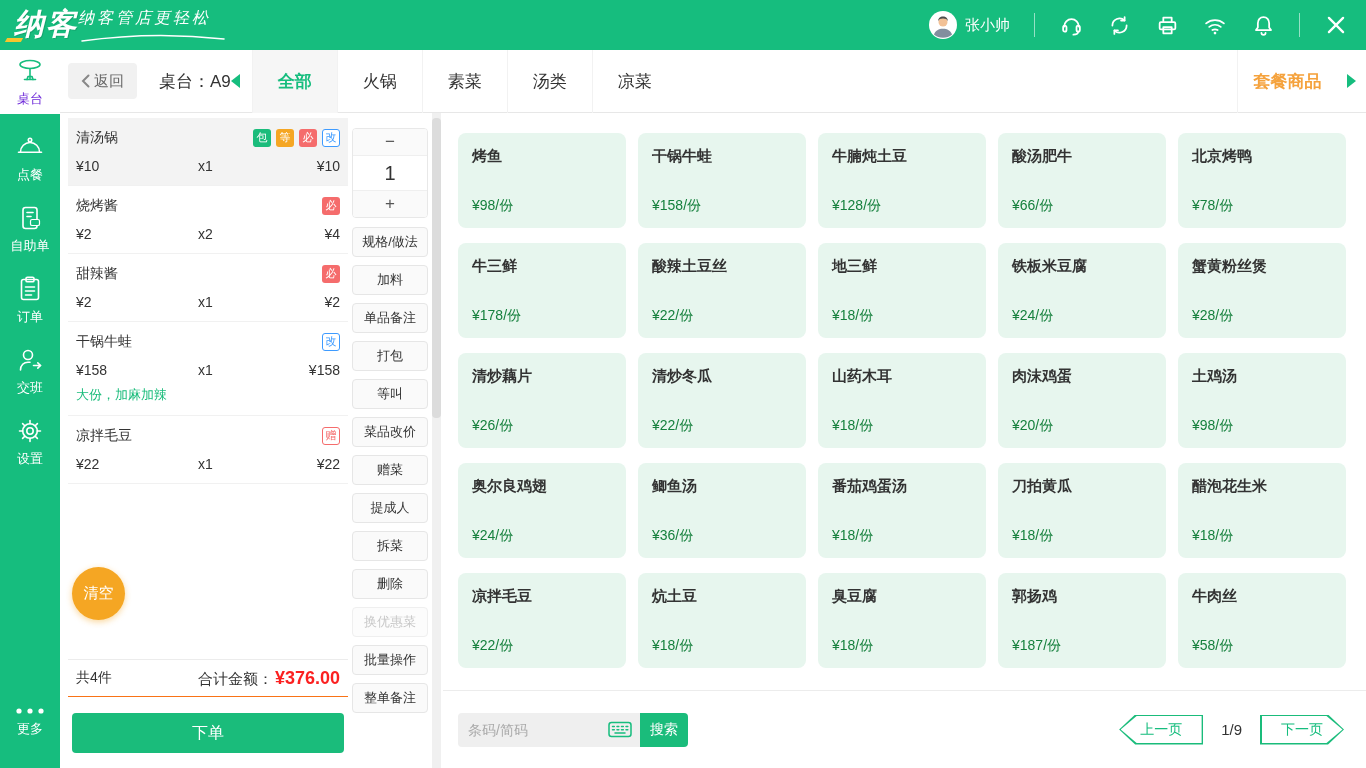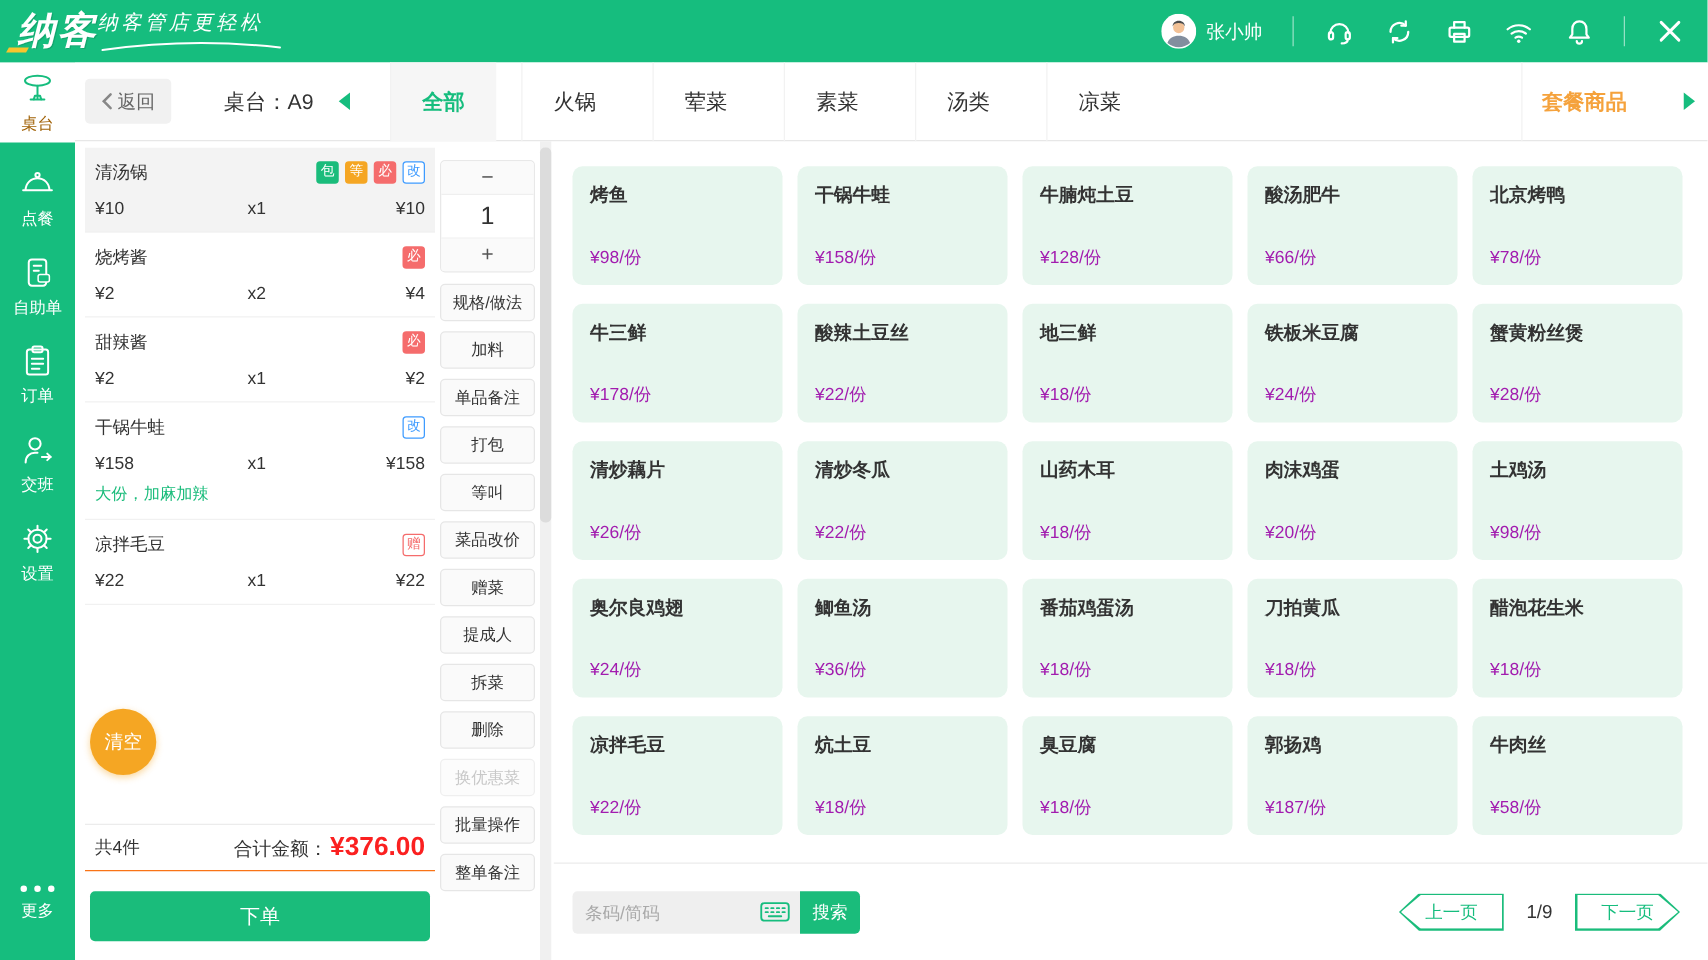--- a/index.html
+++ b/index.html
@@ -22,29 +22,29 @@
   .tb-divider { width:1px; height:24px; background:rgba(255,255,255,.55); }
   .tb-icon { width:24px; height:24px; display:flex; align-items:center; justify-content:center; cursor:pointer; }
   .tb-icon svg { stroke:#fff; fill:none; stroke-width:1.7; stroke-linecap:round; stroke-linejoin:round; }
 
   
   .sidebar { position:absolute; left:0; top:50px; width:60px; bottom:0;
     background:#16BD7E; display:flex; flex-direction:column; align-items:stretch; }
   .side-item { height:64px; margin-bottom:7px; display:flex; flex-direction:column;
     align-items:center; justify-content:center; gap:4px; color:#fff; font-size:13px; cursor:pointer; }
   .side-item svg { stroke:#fff; fill:none; stroke-width:1.6; stroke-linecap:round; stroke-linejoin:round; }
-  .side-item.active { background:#fff; color:#a16207; margin-bottom:12px; }
+  .side-item.active { background:#fff; color:#6d28d9; margin-bottom:12px; }
   .side-item.active svg { stroke:#16BD7E; }
   .side-more { margin-top:auto; margin-bottom:14px; }
   .dots circle { fill:#fff; stroke:none; }
 
   
   .main { position:absolute; left:60px; top:50px; right:0; bottom:0; background:#fff; }
   .header-row { position:absolute; left:0; top:0; right:0; height:63px;
-    border-bottom:1px solid #e7e7e7; display:flex; align-items:center;gap:20px; }
+    border-bottom:1px solid #e7e7e7; display:flex; align-items:center; }
   .back-btn { margin-left:8px; background:#f1f1f1; border-radius:4px; height:36px;
     padding:0 13px; display:flex; align-items:center; gap:4px; font-size:15px; color:#666; cursor:pointer; }
   .back-btn svg { stroke:#888; fill:none; stroke-width:2; stroke-linecap:round; }
   .table-label { margin-left:22px; font-size:17px; color:#333; }
   .cat-arrow { width:0; height:0; border-style:solid; cursor:pointer; }
   .cat-arrow.left { border-width:7px 9px 7px 0; border-color:transparent #16BD7E transparent transparent; margin:0 12px 0 auto; }
   .cat-arrow.right { border-width:7px 0 7px 9px; border-color:transparent transparent transparent #16BD7E; margin:0 10px; }
   .tab { width:85px; height:63px; display:flex; align-items:center; justify-content:center;
     font-size:17px; color:#333; border-left:1px solid #f2f2f2; cursor:pointer; }
   .tab:last-of-type { border-right:1px solid #f2f2f2; }
@@ -73,21 +73,21 @@
   .oi-price { flex:1; } .oi-qty { width:72px; } .oi-total { width:70px; text-align:right; }
   .oi-note { margin-top:8px; font-size:13px; color:#1ABC7B; }
   .clear-btn { position:absolute; left:4px; bottom:148px; width:53px; height:53px; border-radius:50%;
     background:#F5A623; color:#fff; font-size:15px; display:flex; align-items:center; justify-content:center;
     box-shadow:0 2px 6px rgba(245,166,35,.45); cursor:pointer; }
   .summary-row { position:absolute; left:0; right:0; bottom:72px; height:37px; border-top:1px solid #ececec;
     display:flex; align-items:center; padding:0 8px; }
   .sum-count { font-size:14px; color:#333; }
   .sum-right { margin-left:auto; display:flex; align-items:baseline; }
   .sum-label { font-size:15px; color:#333; }
-  .sum-amount { font-size:21px; font-weight:bold; color:#FB2020; margin-left:2px; }
+  .sum-amount { font-size:18px; font-weight:bold; color:#FB2020; margin-left:2px; }
   .submit-area { position:absolute; left:0; right:0; bottom:0; height:72px; border-top:1px solid #f97316; }
   .submit-btn { position:absolute; left:4px; right:4px; top:16px; height:40px; background:#1ABC7B;
     border:none; border-radius:4px; color:#fff; font-size:16px; cursor:pointer;
     font-family:"Liberation Sans","DejaVu Sans",sans-serif; }
 
   
   .actions-col { position:absolute; left:292px; top:15px; width:76px; bottom:0; }
   .stepper { border:1px solid #e8e8e8; border-radius:4px; overflow:hidden; background:#fff; margin-bottom:9px; }
   .stp-btn { height:26px; background:#fafafa; display:flex; align-items:center; justify-content:center;
     font-size:17px; color:#555; cursor:pointer; }
@@ -101,21 +101,21 @@
   
   .scroll-gutter { position:absolute; left:372px; top:0; width:9px; bottom:0; background:#f0f0f0; }
   .scroll-thumb { position:absolute; left:0; top:5px; width:9px; height:300px; background:#dcdcdc; border-radius:4px; }
 
   
   .menu-area { position:absolute; left:383px; right:0; top:0; bottom:0; }
   .menu-grid { position:absolute; left:15px; top:20px; display:grid;
     grid-template-columns:repeat(5,168px); grid-auto-rows:95px; column-gap:12px; row-gap:15px; }
   .menu-card { background:#E7F6EE; border-radius:8px; position:relative; cursor:pointer; }
   .menu-card-name { position:absolute; left:14px; top:14px; font-size:15px; font-weight:bold; color:#333; }
-  .menu-card-price { position:absolute; left:14px; bottom:13px; font-size:14px; color:#a21caf;text-align:right; }
+  .menu-card-price { position:absolute; left:14px; bottom:13px; font-size:14px; color:#15803d;text-align:right; }
 
   .menu-footer { position:absolute; left:0; right:0; bottom:0; height:78px; border-top:1px solid #ececec;
     display:flex; align-items:center; padding:0 22px 0 15px; }
   .search-group { display:flex; align-items:center; }
   .search-box { display:flex; align-items:center; width:182px; height:34px; background:#efefef;
     border-radius:4px 0 0 4px; padding:0 8px 0 10px; }
   .search-box input { flex:1; border:none; outline:none; background:transparent; font-size:14px; color:#333;
     font-family:"Liberation Sans","DejaVu Sans",sans-serif; min-width:0; }
   .search-box input::placeholder { color:#a9a9a9; }
   .kbd-icon { width:24px; height:17px; cursor:pointer; flex:none; }
@@ -272,21 +272,20 @@
     <div class="back-btn">
       <svg width="9" height="14" viewBox="0 0 9 14">
           <path d="M7.5 1.5L2 7l5.5 5.5"></path>
         </svg>
       <span>返回</span>
     </div>
     <div class="table-label">桌台：A9</div>
     <div class="cat-arrow left"></div>
     <div class="tab active">全部</div>
     <div class="tab">火锅</div>
-    <div class="tab">荤菜</div>
     <div class="tab">素菜</div>
     <div class="tab">汤类</div>
     <div class="tab">凉菜</div>
     <div class="hdr-spacer"></div>
     <div class="combo-tab">套餐商品</div>
     <div class="cat-arrow right"></div>
   </div>
 
   <div class="content">
 

